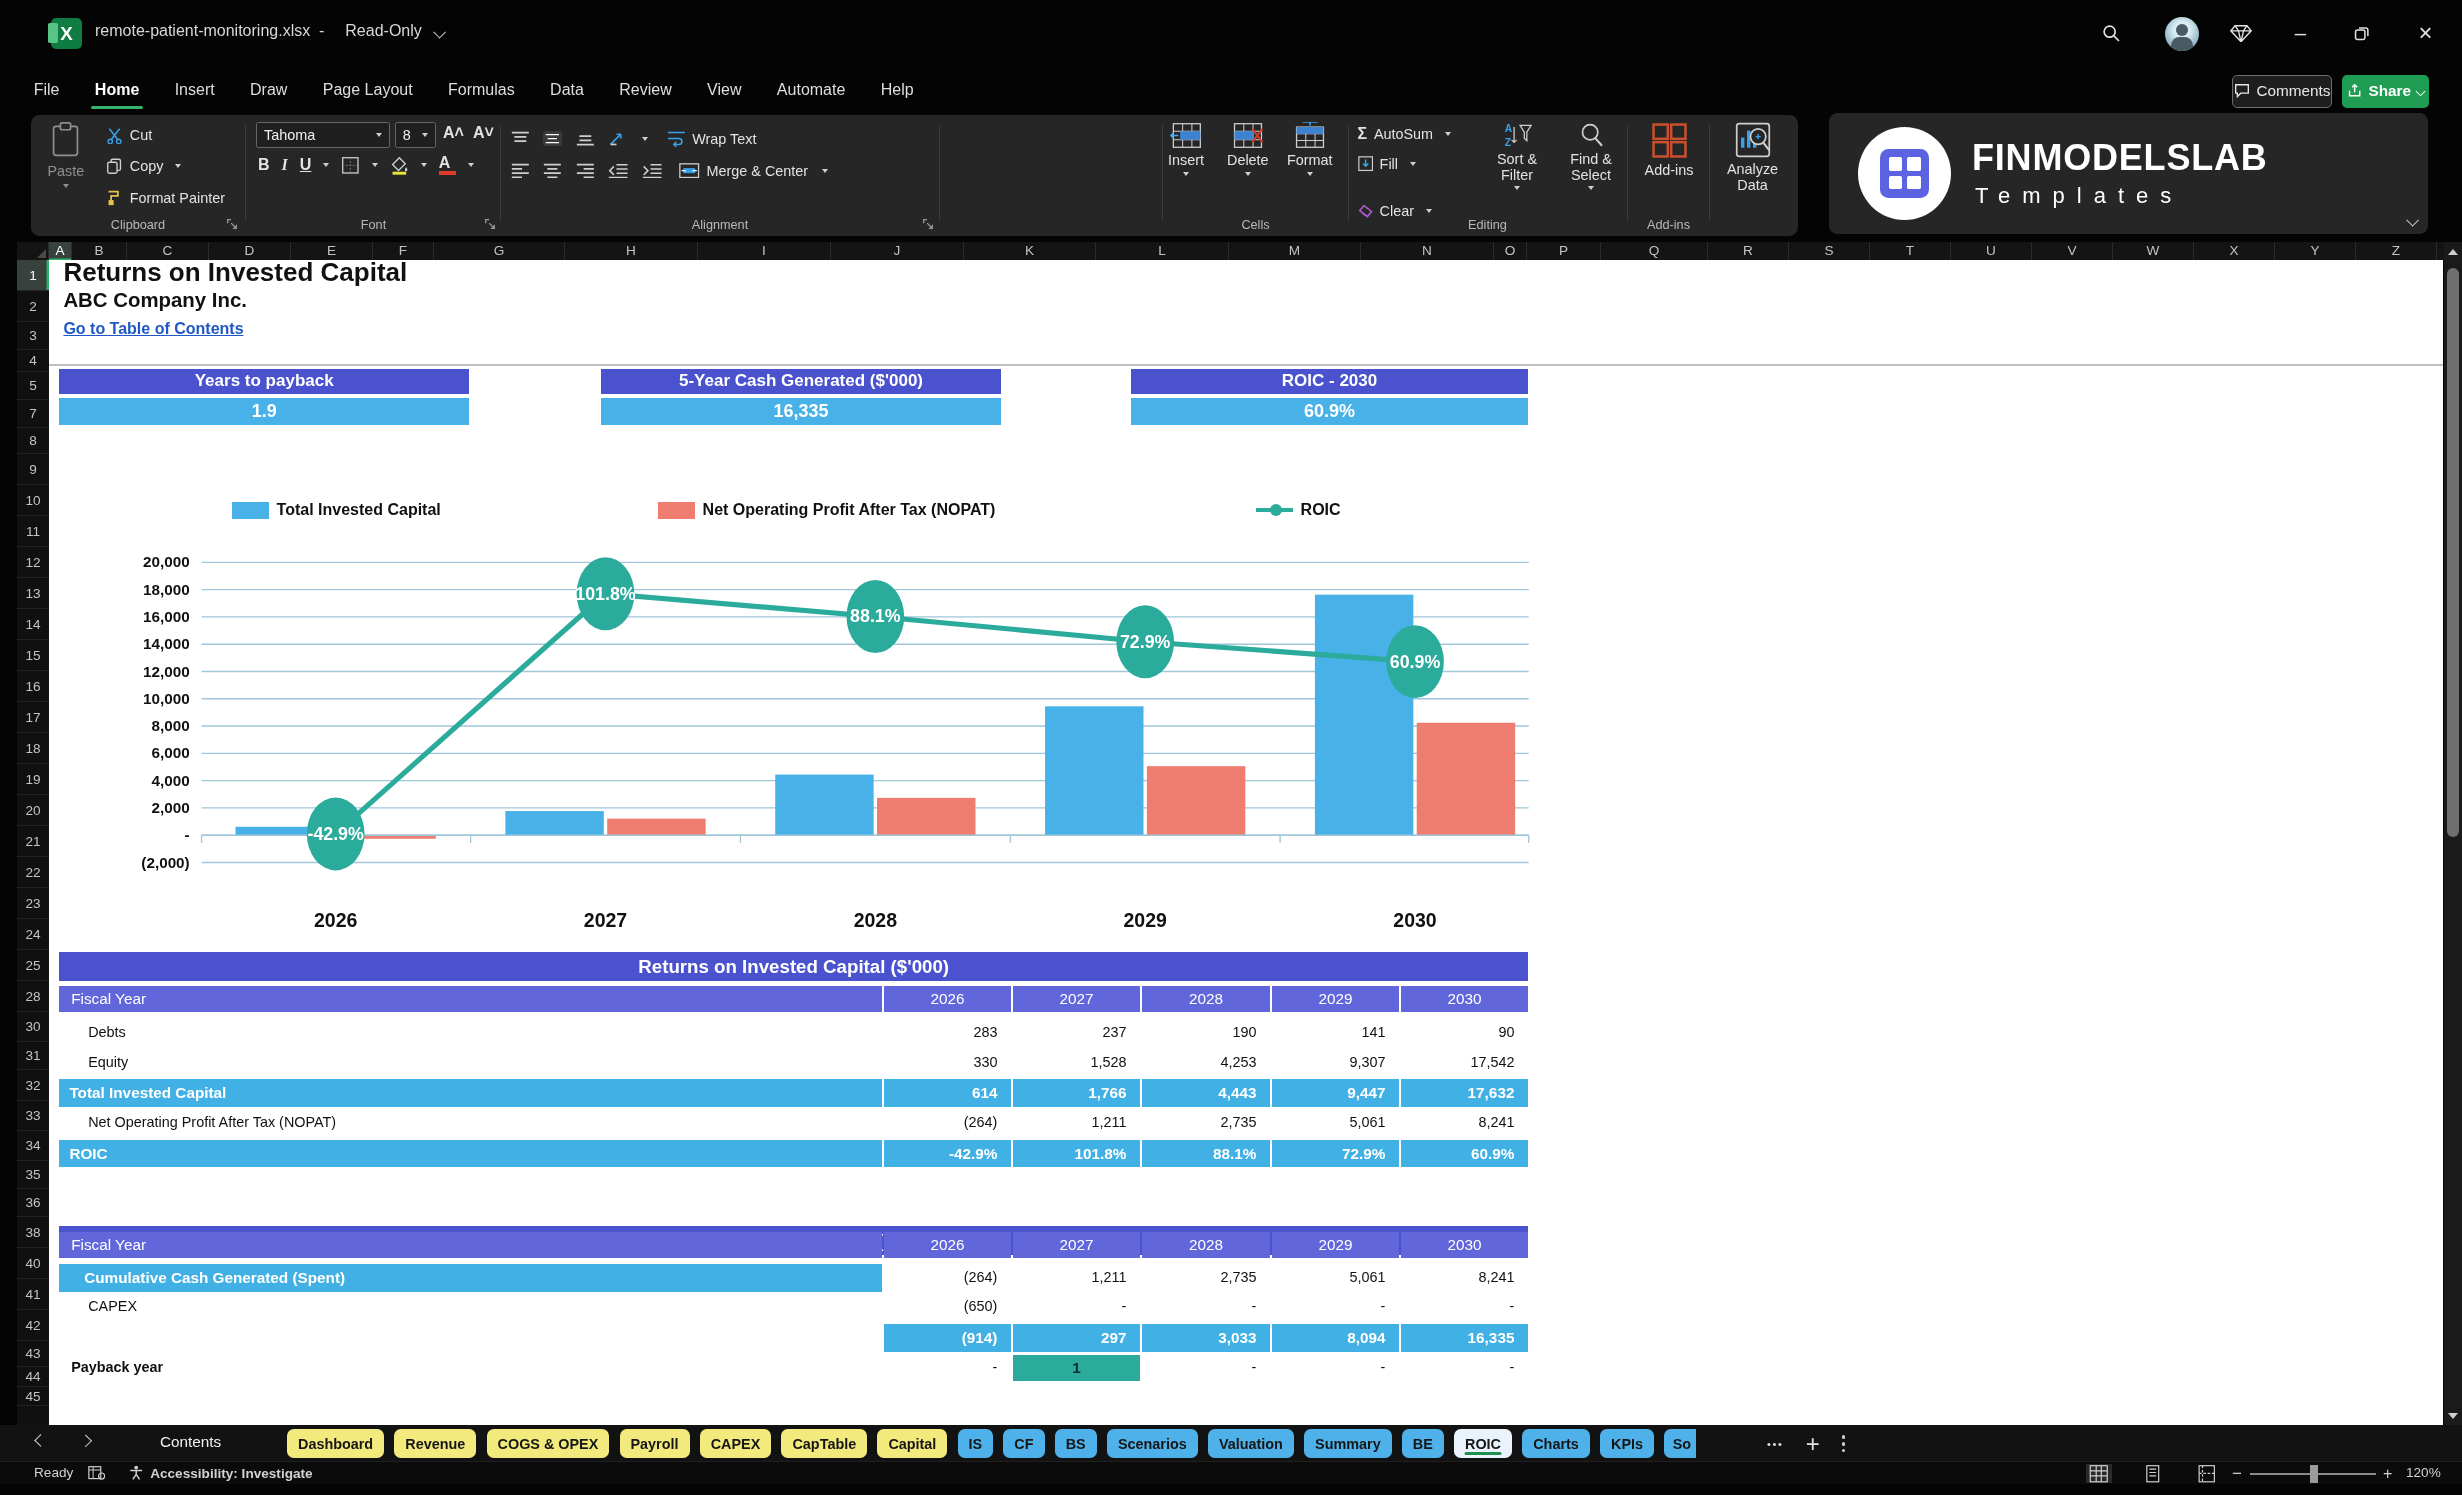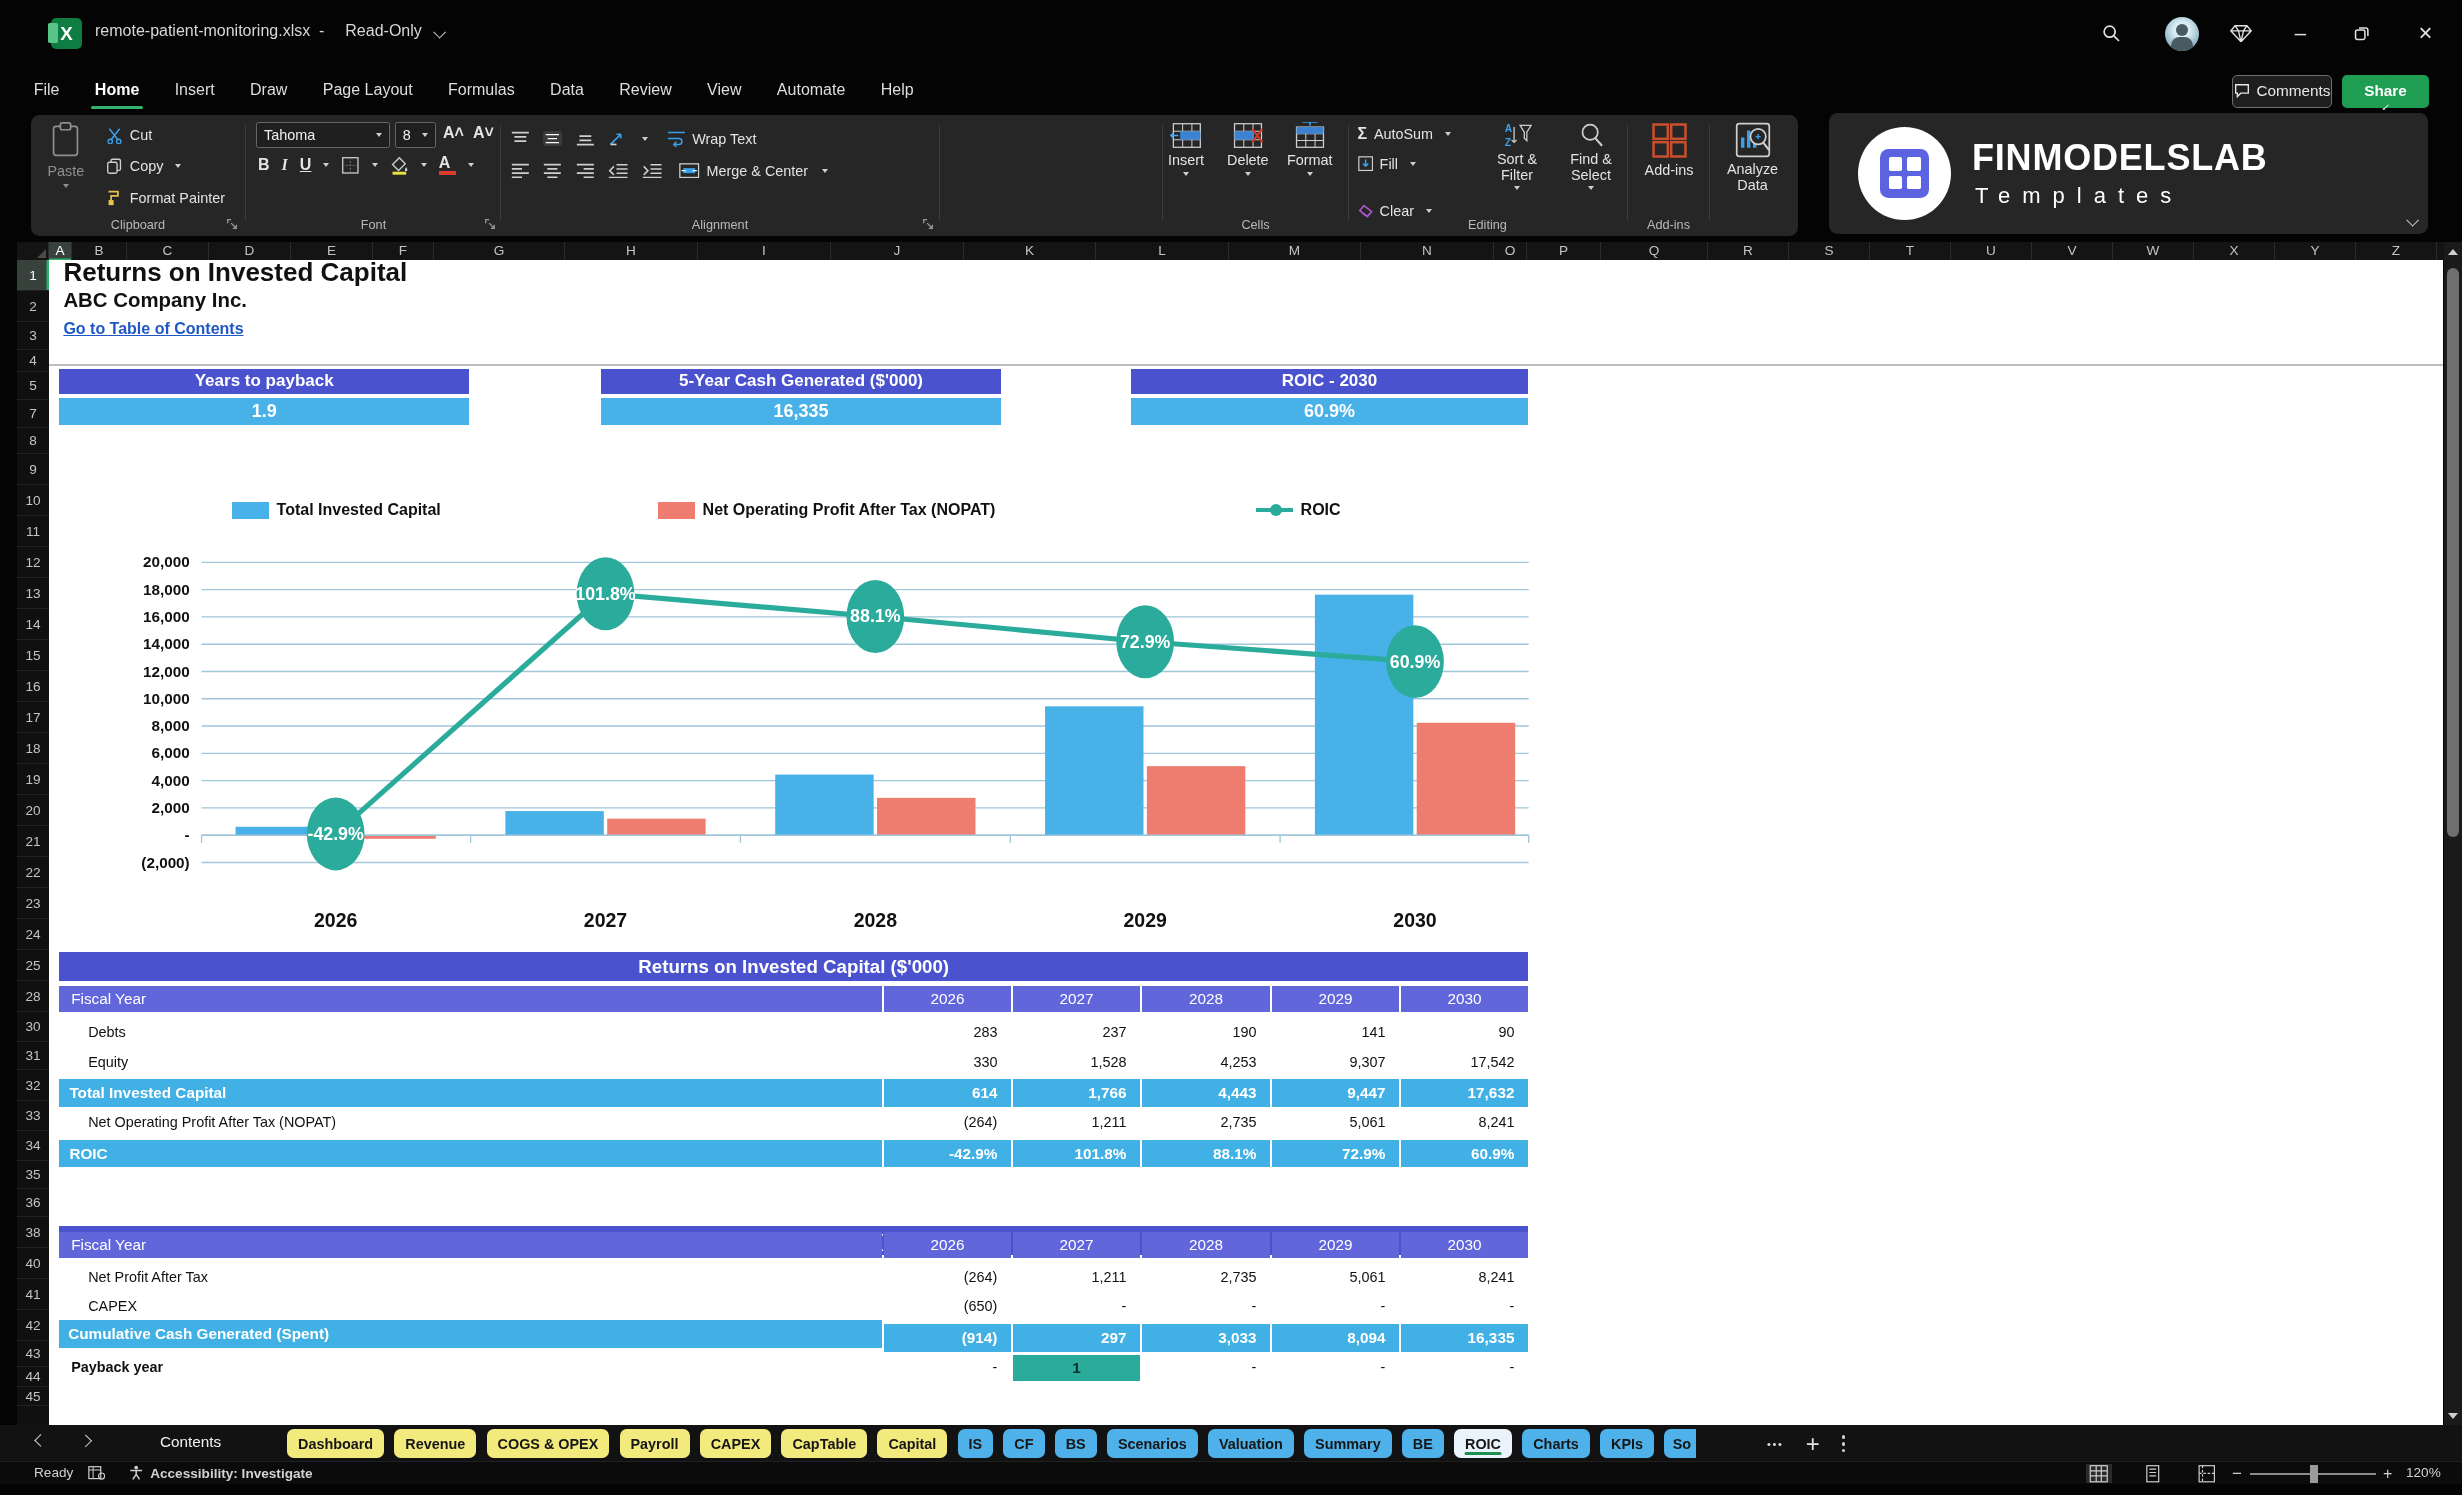--- a/index.html
+++ b/index.html
@@ -21,21 +21,21 @@
   #avatar .head { position:absolute; left:11px; top:6.8px; width:12px; height:12px; border-radius:50%; background:#4a5a63; }
   #avatar .body { position:absolute; left:6px; top:20.4px; width:22px; height:13.6px; border-radius:8.5px 8.5px 0 0; background:#4a5a63; }
 
   
   #menubar { position:absolute; left:0; top:66px; width:2462px; height:48px; }
   #menu-items { position:absolute; left:32px; top:0; height:48px; display:flex; align-items:center; gap:32px; }
   .menu-item { color:#dedede; font-size:16px; position:relative; padding:6.8px 1.7px; cursor:default; }
   .menu-item.active { color:#fff; font-weight:bold; }
   .menu-item.active::after { content:""; position:absolute; left:-1.7px; right:-1.7px; bottom:-3.4px; height:3.4px; background:#35b26d; border-radius:1.7px; }
   #comments-btn { position:absolute; left:2232px; top:8.5px; width:100px; height:33px; border:0.8px solid #6e6e6e; border-radius:5.1px; background:#1e1e1e; color:#e8e8e8; font-size:15.3px; display:flex; align-items:center; justify-content:center; gap:6.8px; }
-  #share-btn { position:absolute; left:2342px; top:8.5px; width:87px; height:33px; border-radius:5.1px; background:#1f9d53; color:#fff; font-size:15.3px; font-weight:bold; display:flex; align-items:center; justify-content:center; gap:6px;flex-direction:column; }
+  #share-btn { position:absolute; left:2342px; top:8.5px; width:87px; height:33px; border-radius:5.1px; background:#1f9d53; color:#fff; font-size:15.3px; font-weight:bold; display:flex; align-items:center; justify-content:center; gap:6px; }
   #share-btn .chevline { border-color:#eaffef; width:6.8px; height:6.8px; }
 
   
   #ribbon { position:absolute; left:31px; top:115px; width:1767px; height:121px; background:#262626; border-radius:8.5px; }
   .grp { position:absolute; top:0; height:121px; }
   .vdiv { position:absolute; top:10.2px; width:0.8px; height:95px; background:#3d3d3d; }
   .glbl { position:absolute; bottom:4.2px; left:0; right:0; text-align:center; color:#b9b9b9; font-size:12.7px; }
   .launcher { position:absolute; bottom:6px; width:12px; height:12px; }
   .tri { width:0; height:0; border-left:3.4px solid transparent; border-right:3.4px solid transparent; border-top:4.2px solid #cfcfcf; display:inline-block; }
   .rtxt { color:#e3e3e3; font-size:14.4px; }
@@ -689,21 +689,21 @@
         <div class="tbl-cell tplain" style="left: 964px; top: 1005px; width: 127px; height: 25.5px; line-height: 25.5px; text-align: right; padding-right: 13.6px;">1,211</div>
         <div class="tbl-cell tplain" style="left: 1093px; top: 1005px; width: 128px; height: 25.5px; line-height: 25.5px; text-align: right; padding-right: 13.6px;">2,735</div>
         <div class="tbl-cell tplain" style="left: 1223px; top: 1005px; width: 127px; height: 25.5px; line-height: 25.5px; text-align: right; padding-right: 13.6px;">5,061</div>
         <div class="tbl-cell tplain" style="left: 1352px; top: 1005px; width: 127px; height: 25.5px; line-height: 25.5px; text-align: right; padding-right: 13.6px;">8,241</div>
         <div class="tbl-cell tplain" style="left: 10.2px; top: 1034px; width: 823px; height: 25.5px; line-height: 25.5px; padding-left: 29px;">CAPEX</div>
         <div class="tbl-cell tplain" style="left: 835px; top: 1034px; width: 127px; height: 25.5px; line-height: 25.5px; text-align: right; padding-right: 13.6px;">(650)</div>
         <div class="tbl-cell tplain" style="left: 964px; top: 1034px; width: 127px; height: 25.5px; line-height: 25.5px; text-align: right; padding-right: 13.6px;">-</div>
         <div class="tbl-cell tplain" style="left: 1093px; top: 1034px; width: 128px; height: 25.5px; line-height: 25.5px; text-align: right; padding-right: 13.6px;">-</div>
         <div class="tbl-cell tplain" style="left: 1223px; top: 1034px; width: 127px; height: 25.5px; line-height: 25.5px; text-align: right; padding-right: 13.6px;">-</div>
         <div class="tbl-cell tplain" style="left: 1352px; top: 1034px; width: 127px; height: 25.5px; line-height: 25.5px; text-align: right; padding-right: 13.6px;">-</div>
-        <div class="tbl-cell thl" style="left: 10.2px; top: 1060px; width: 823px; height: 28px; line-height: 28px; padding-left: 9px;">Cumulative Cash Generated (Spent)</div>
+        <div class="tbl-cell thl" style="left: 10.2px; top: 1004px; width: 823px; height: 28px; line-height: 28px; padding-left: 25px;">Cumulative Cash Generated (Spent)</div>
         <div class="tbl-cell thl" style="left: 835px; top: 1064px; width: 127px; height: 28px; line-height: 28px; text-align: right; padding-right: 13.6px;">(914)</div>
         <div class="tbl-cell thl" style="left: 964px; top: 1064px; width: 127px; height: 28px; line-height: 28px; text-align: right; padding-right: 13.6px;">297</div>
         <div class="tbl-cell thl" style="left: 1093px; top: 1064px; width: 128px; height: 28px; line-height: 28px; text-align: right; padding-right: 13.6px;">3,033</div>
         <div class="tbl-cell thl" style="left: 1223px; top: 1064px; width: 127px; height: 28px; line-height: 28px; text-align: right; padding-right: 13.6px;">8,094</div>
         <div class="tbl-cell thl" style="left: 1352px; top: 1064px; width: 127px; height: 28px; line-height: 28px; text-align: right; padding-right: 13.6px;">16,335</div>
         <div class="tbl-cell tplain" style="left: 10.2px; top: 1095px; width: 823px; height: 25.5px; line-height: 25.5px; padding-left: 12px; font-weight: bold;">Payback year</div>
         <div class="tbl-cell tplain" style="left: 835px; top: 1095px; width: 127px; height: 25.5px; line-height: 25.5px; text-align: right; padding-right: 13.6px;">-</div>
         <div class="tbl-cell tteal" style="left: 964px; top: 1095px; width: 127px; height: 25.5px; line-height: 25.5px; text-align: center;">1</div>
         <div class="tbl-cell tplain" style="left: 1093px; top: 1095px; width: 128px; height: 25.5px; line-height: 25.5px; text-align: right; padding-right: 13.6px;">-</div>
         <div class="tbl-cell tplain" style="left: 1223px; top: 1095px; width: 127px; height: 25.5px; line-height: 25.5px; text-align: right; padding-right: 13.6px;">-</div>

